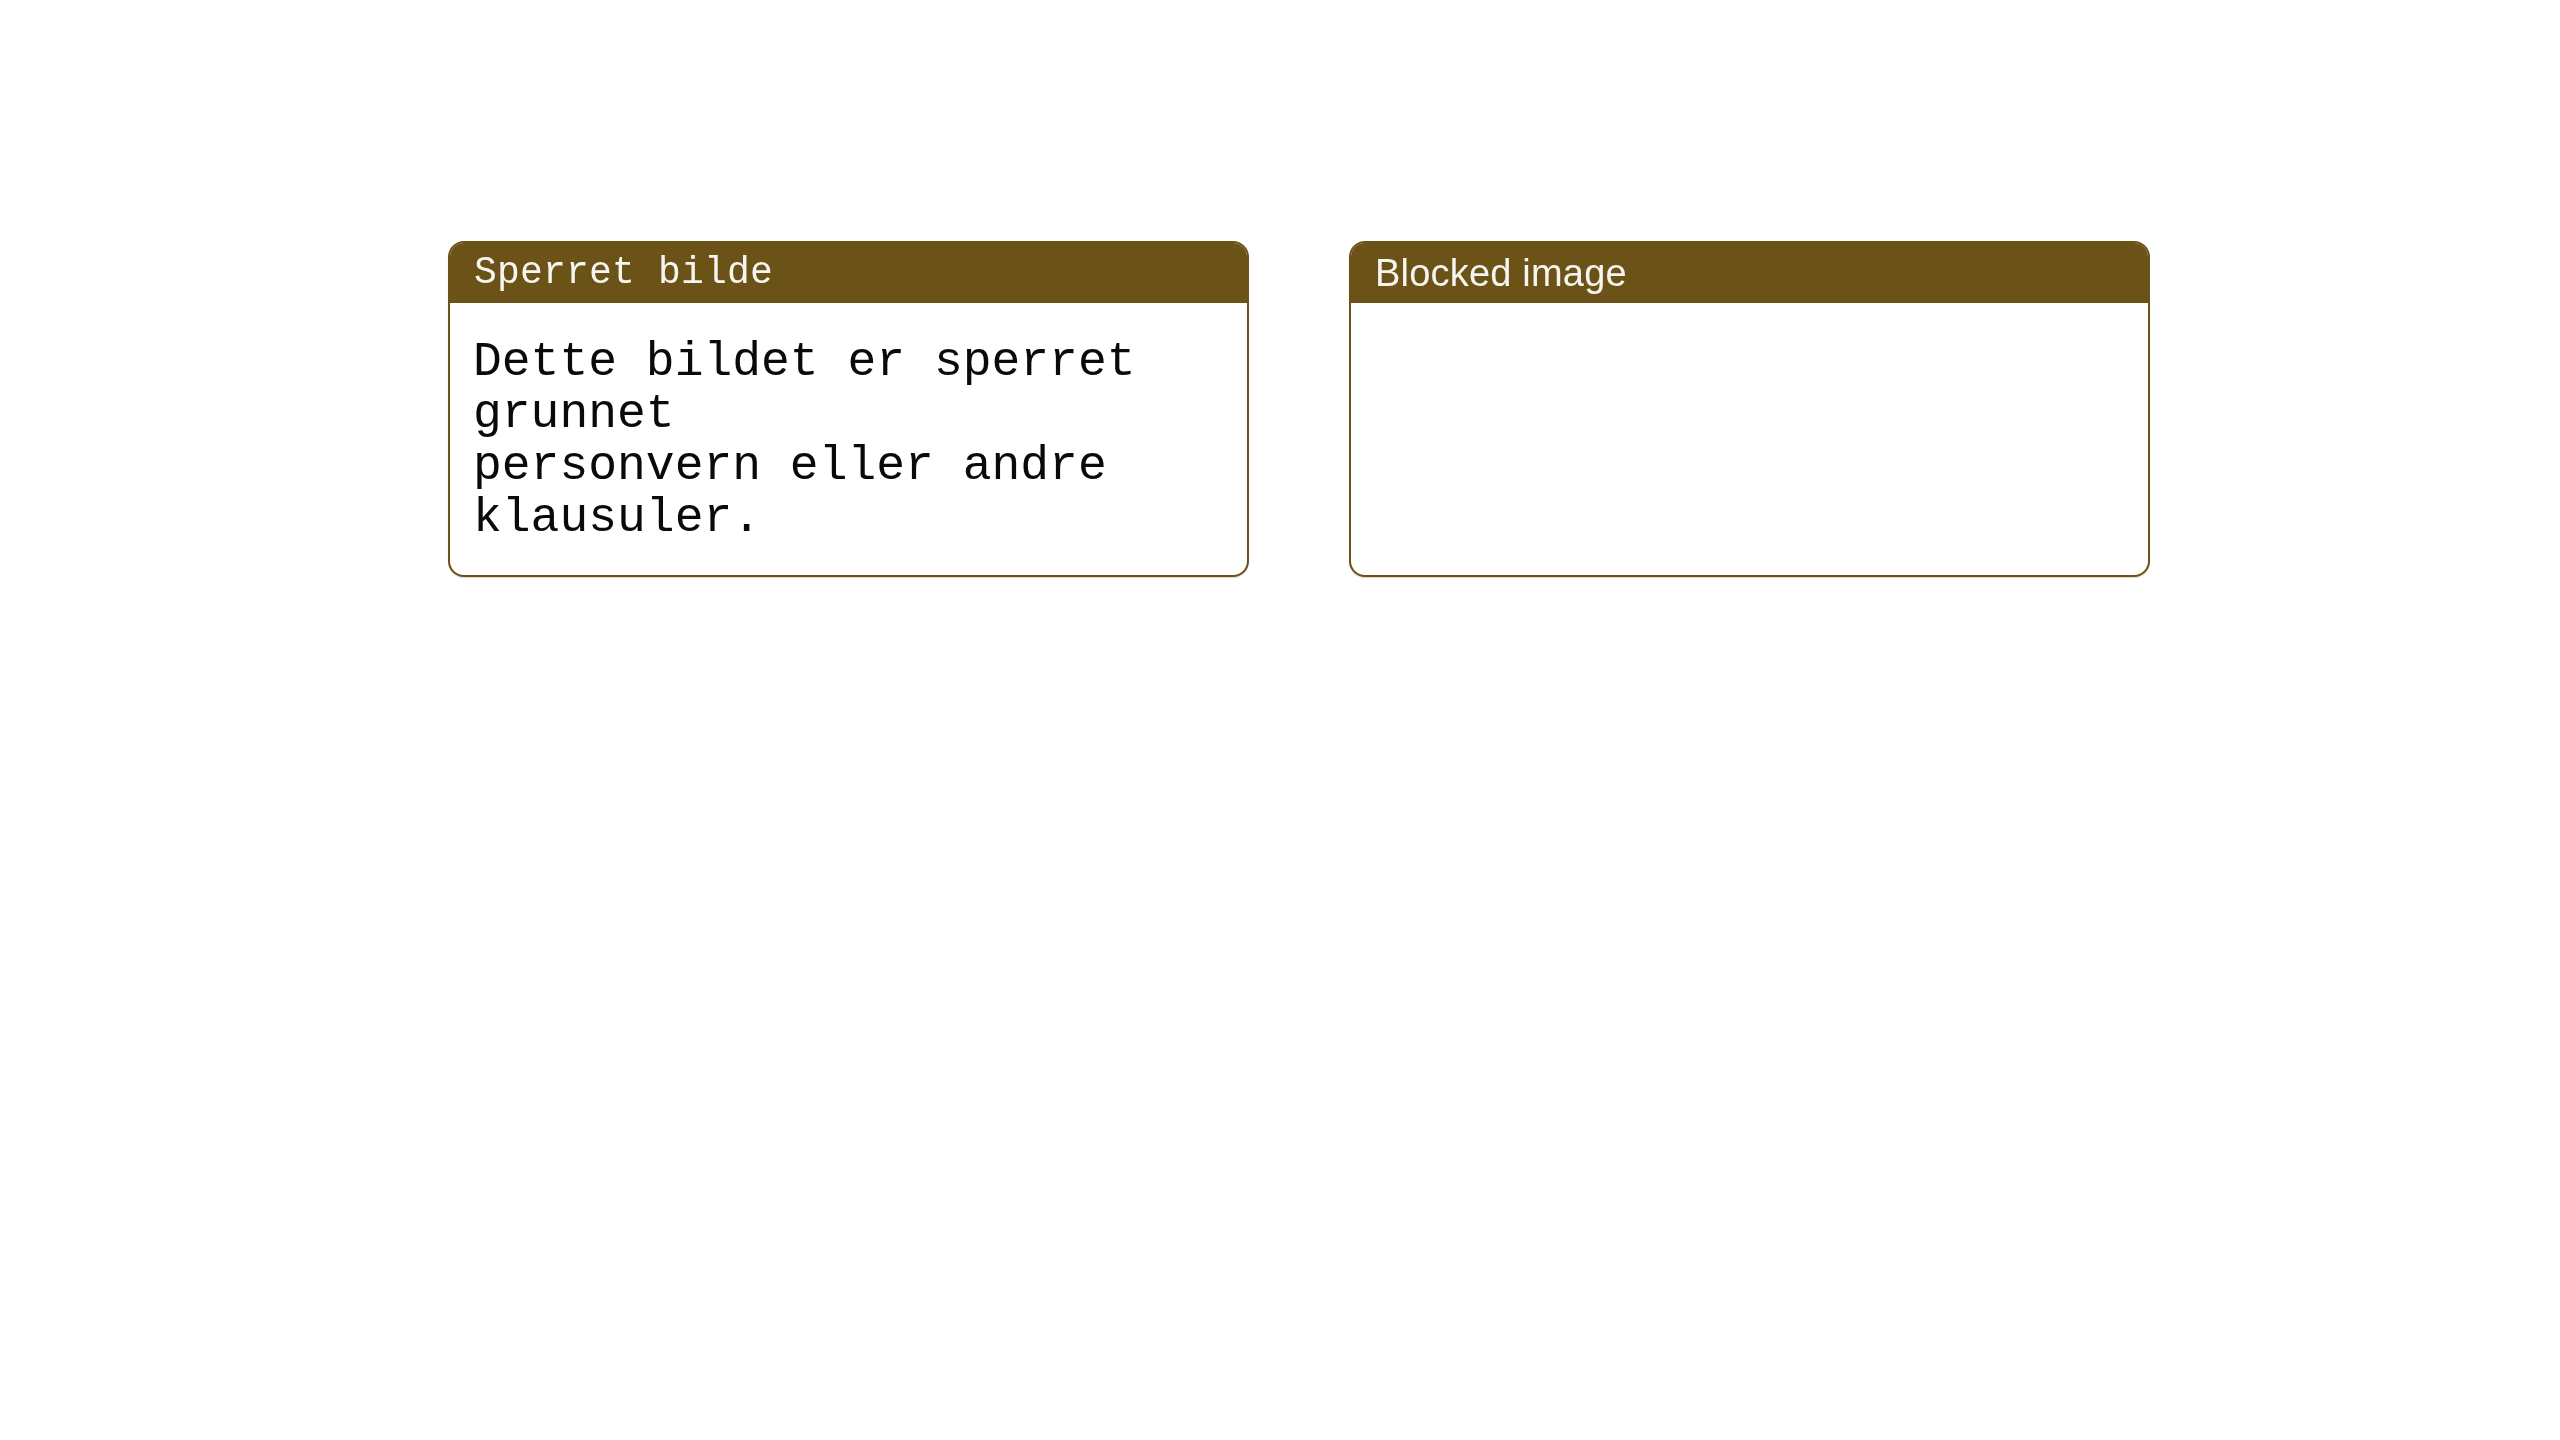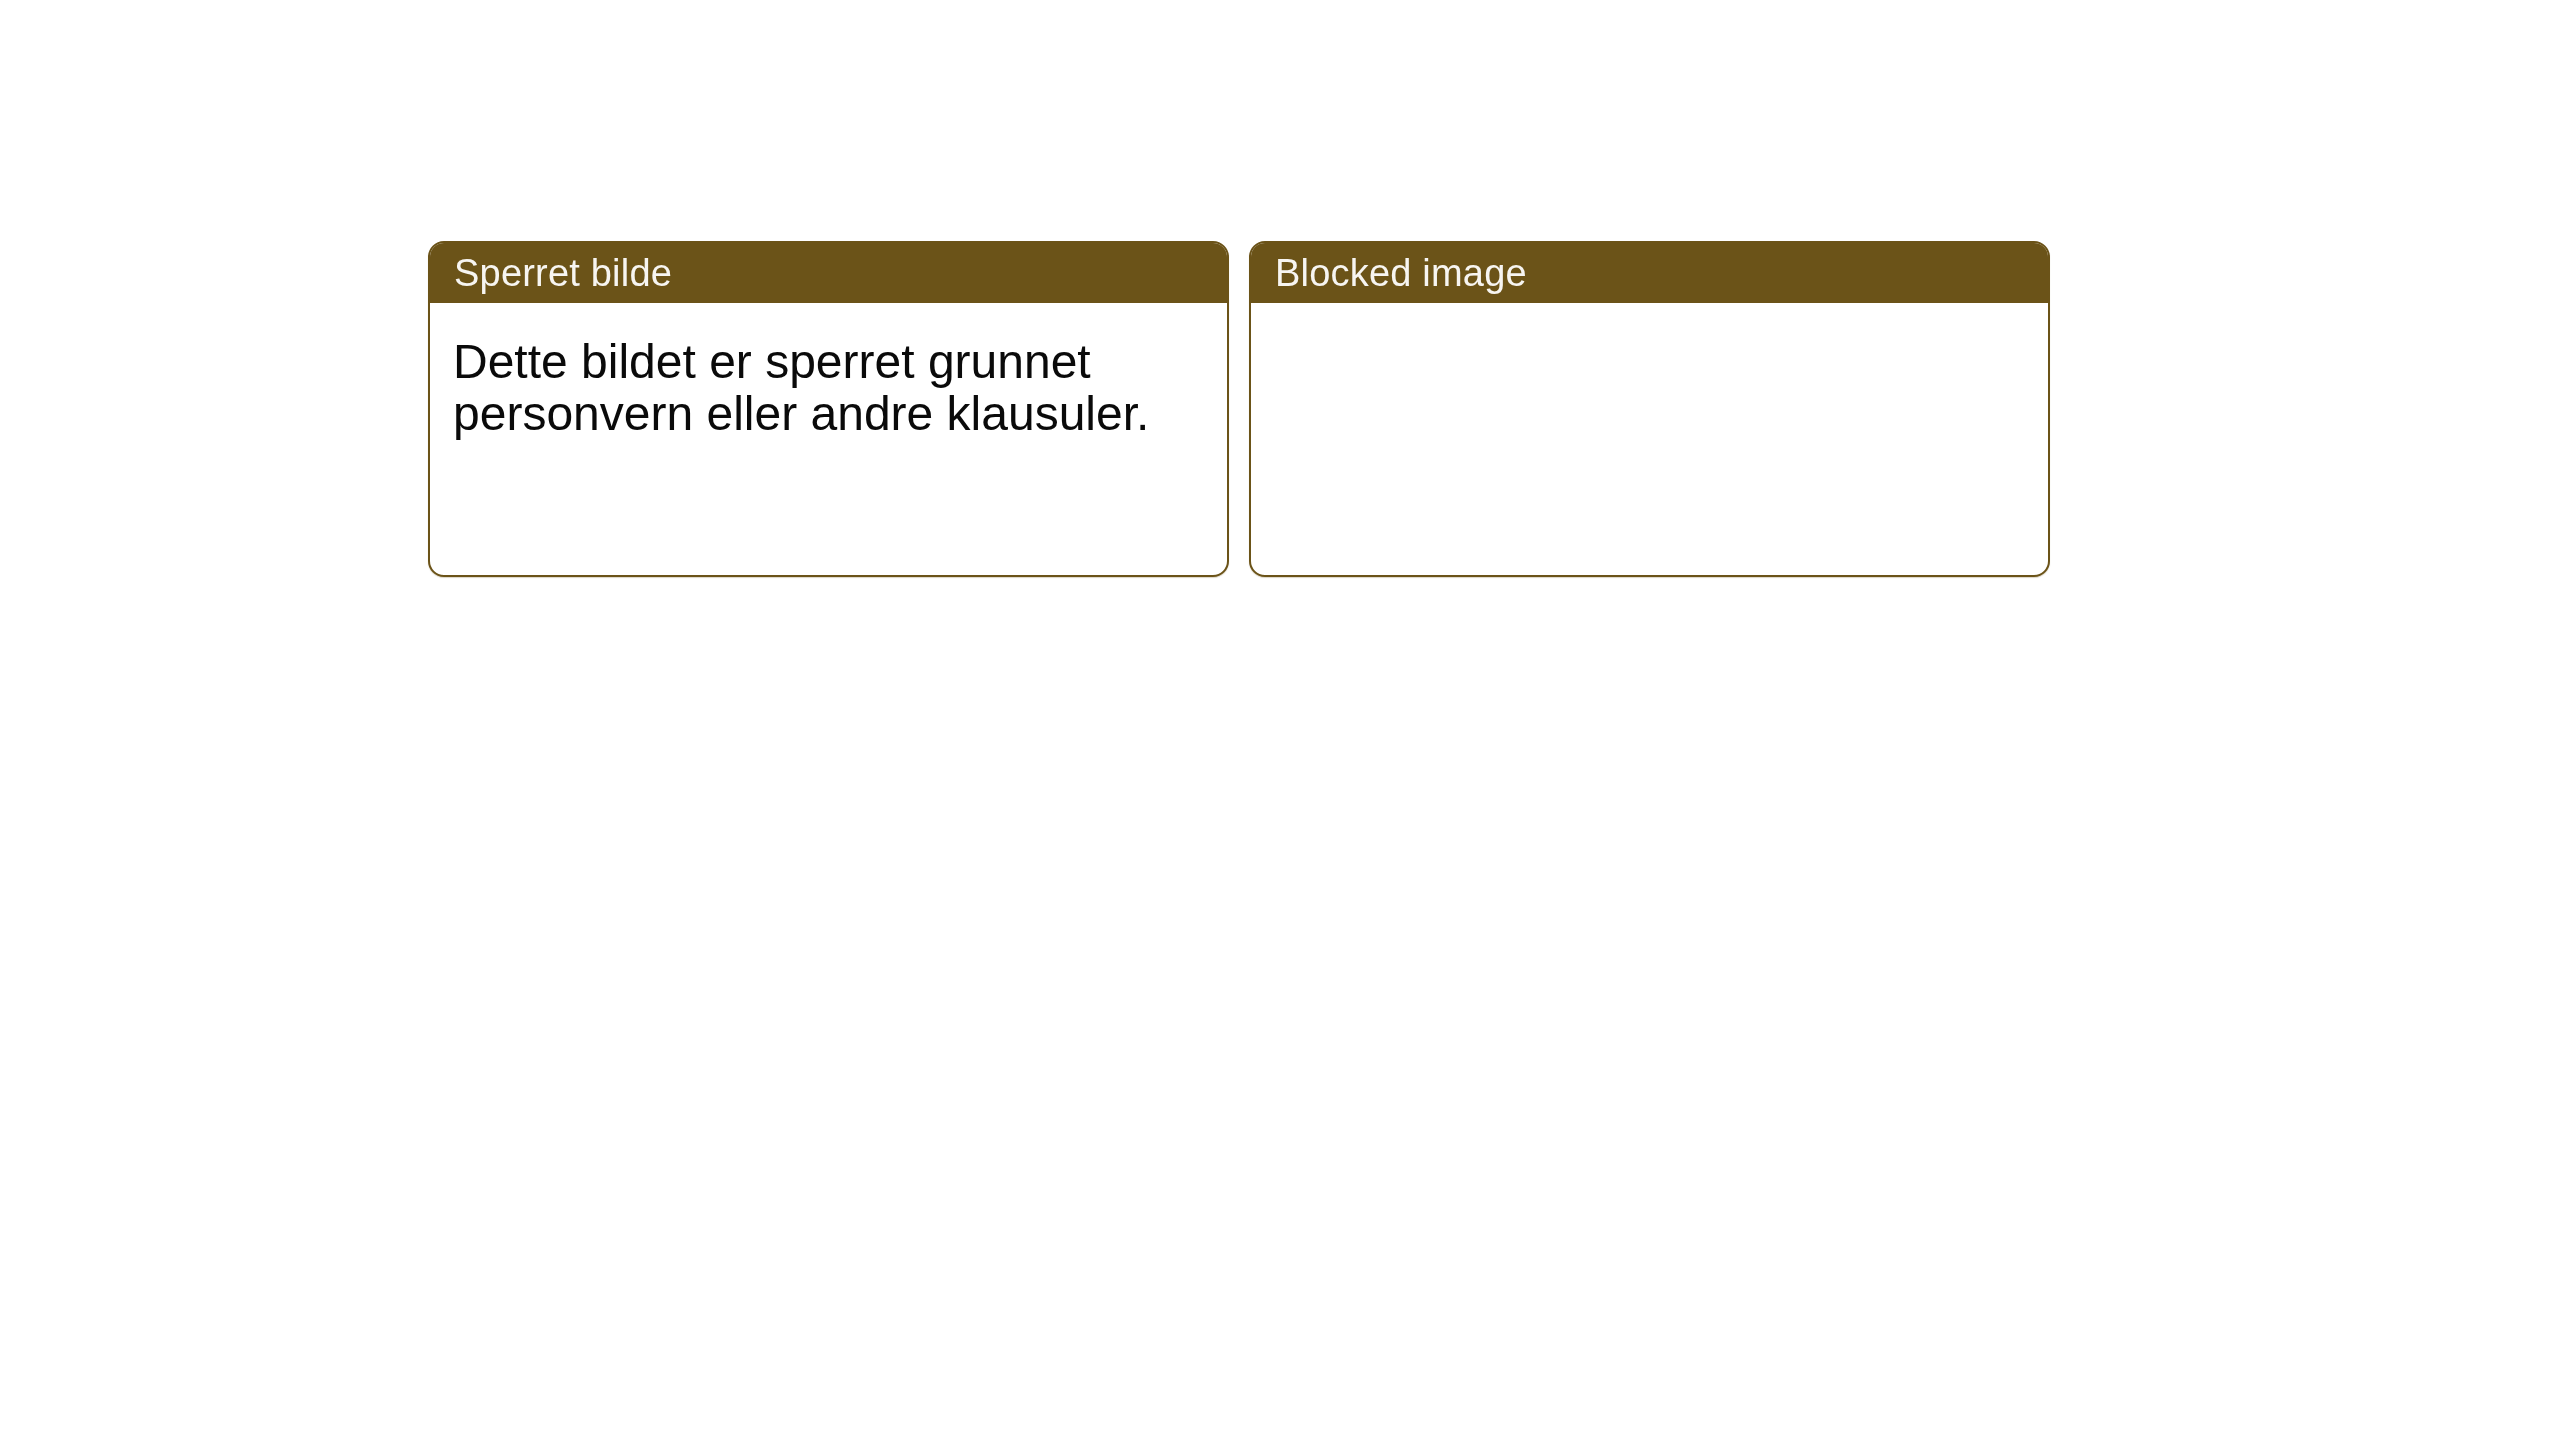--- a/index.html
+++ b/index.html
@@ -19,22 +19,22 @@
     top: 241px;
     width: 801px;
     height: 336px;
     box-sizing: border-box;
     background: #ffffff;
     border: 2px solid var(--border-color, #6B5318);
     border-radius: 16px;
     overflow: hidden;
     box-shadow: 0 1px 1px rgba(107, 83, 24, 0.25);
   }
-  .notice-card.card-no { left: 428px; }
-  .notice-card.card-en { left: 1249px; }
+  .notice-card.card-no { left: 448px; font-family: Liberation Mono, monospace; }
+  .notice-card.card-en { left: 1349px; }
   .notice-card__header {
     height: 61px;
     margin: -1px -1px 0 -1px;
     background: var(--header-bg, #6B5318);
     display: flex;
     align-items: center;
     padding: 0 25px;
     box-sizing: border-box;
   }
   .notice-card__title {

